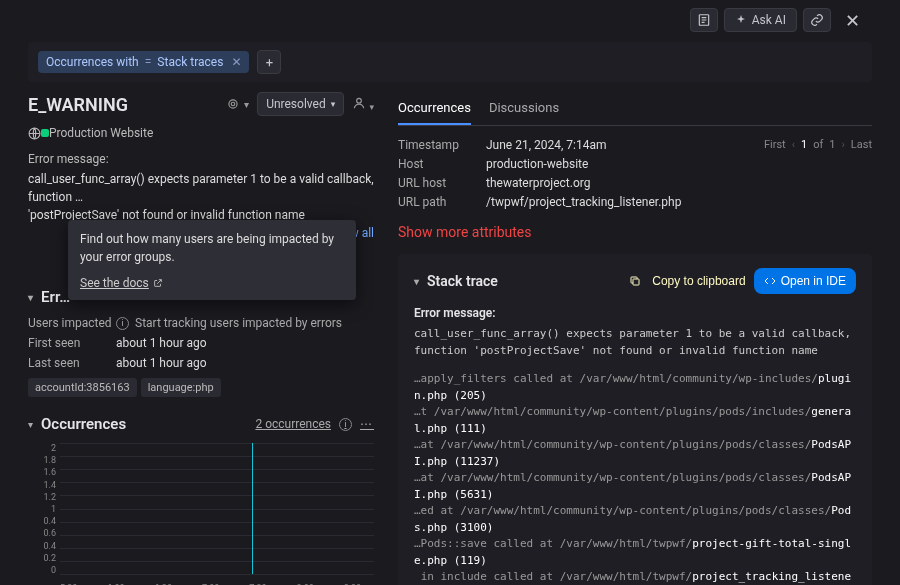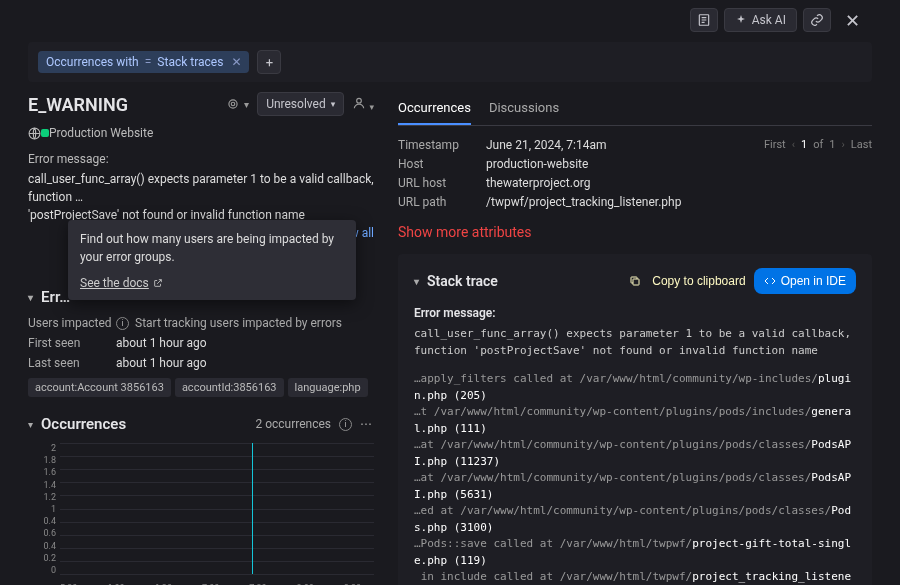--- a/index.html
+++ b/index.html
@@ -172,21 +172,21 @@
 }
 
 .occ-header {
   display: flex;
   justify-content: space-between;
   align-items: center;
   margin: 18px 0 10px;
 }
 .occ-header .left-h { display: flex; align-items: center; gap: 8px; }
 .occ-header .left-h h2 { font-size: 15px; font-weight: 600; }
-.occ-header .right-h { display: flex; align-items: center; gap: 8px; font-size: 12px; color: #aaa; }
+.occ-header .right-h { display: flex; align-items: center; gap: 8px; font-size: 12px; color: #aaa; text-decoration: underline; }
 .more-btn { color: #aaa; cursor: pointer; letter-spacing: 2px; }
 
 .chart {
   position: relative;
   height: 150px;
   width: 100%;
   margin-bottom: 6px;
 }
 .chart .y-axis {
   position: absolute;
@@ -407,21 +407,20 @@
     </div>
     <div class="kv-row">
       <div class="k">First seen</div>
       <div class="v">about 1 hour ago</div>
     </div>
     <div class="kv-row">
       <div class="k">Last seen</div>
       <div class="v">about 1 hour ago</div>
     </div>
     <div class="tags">
-      <span class="tag">account:Account 3856163</span>
       <span class="tag">accountId:3856163</span>
       <span class="tag">language:php</span>
     </div>
 
     <div class="occ-header">
       <div class="left-h">
         <span class="chev">▾</span>
         <h2>Occurrences</h2>
       </div>
       <div class="right-h">

